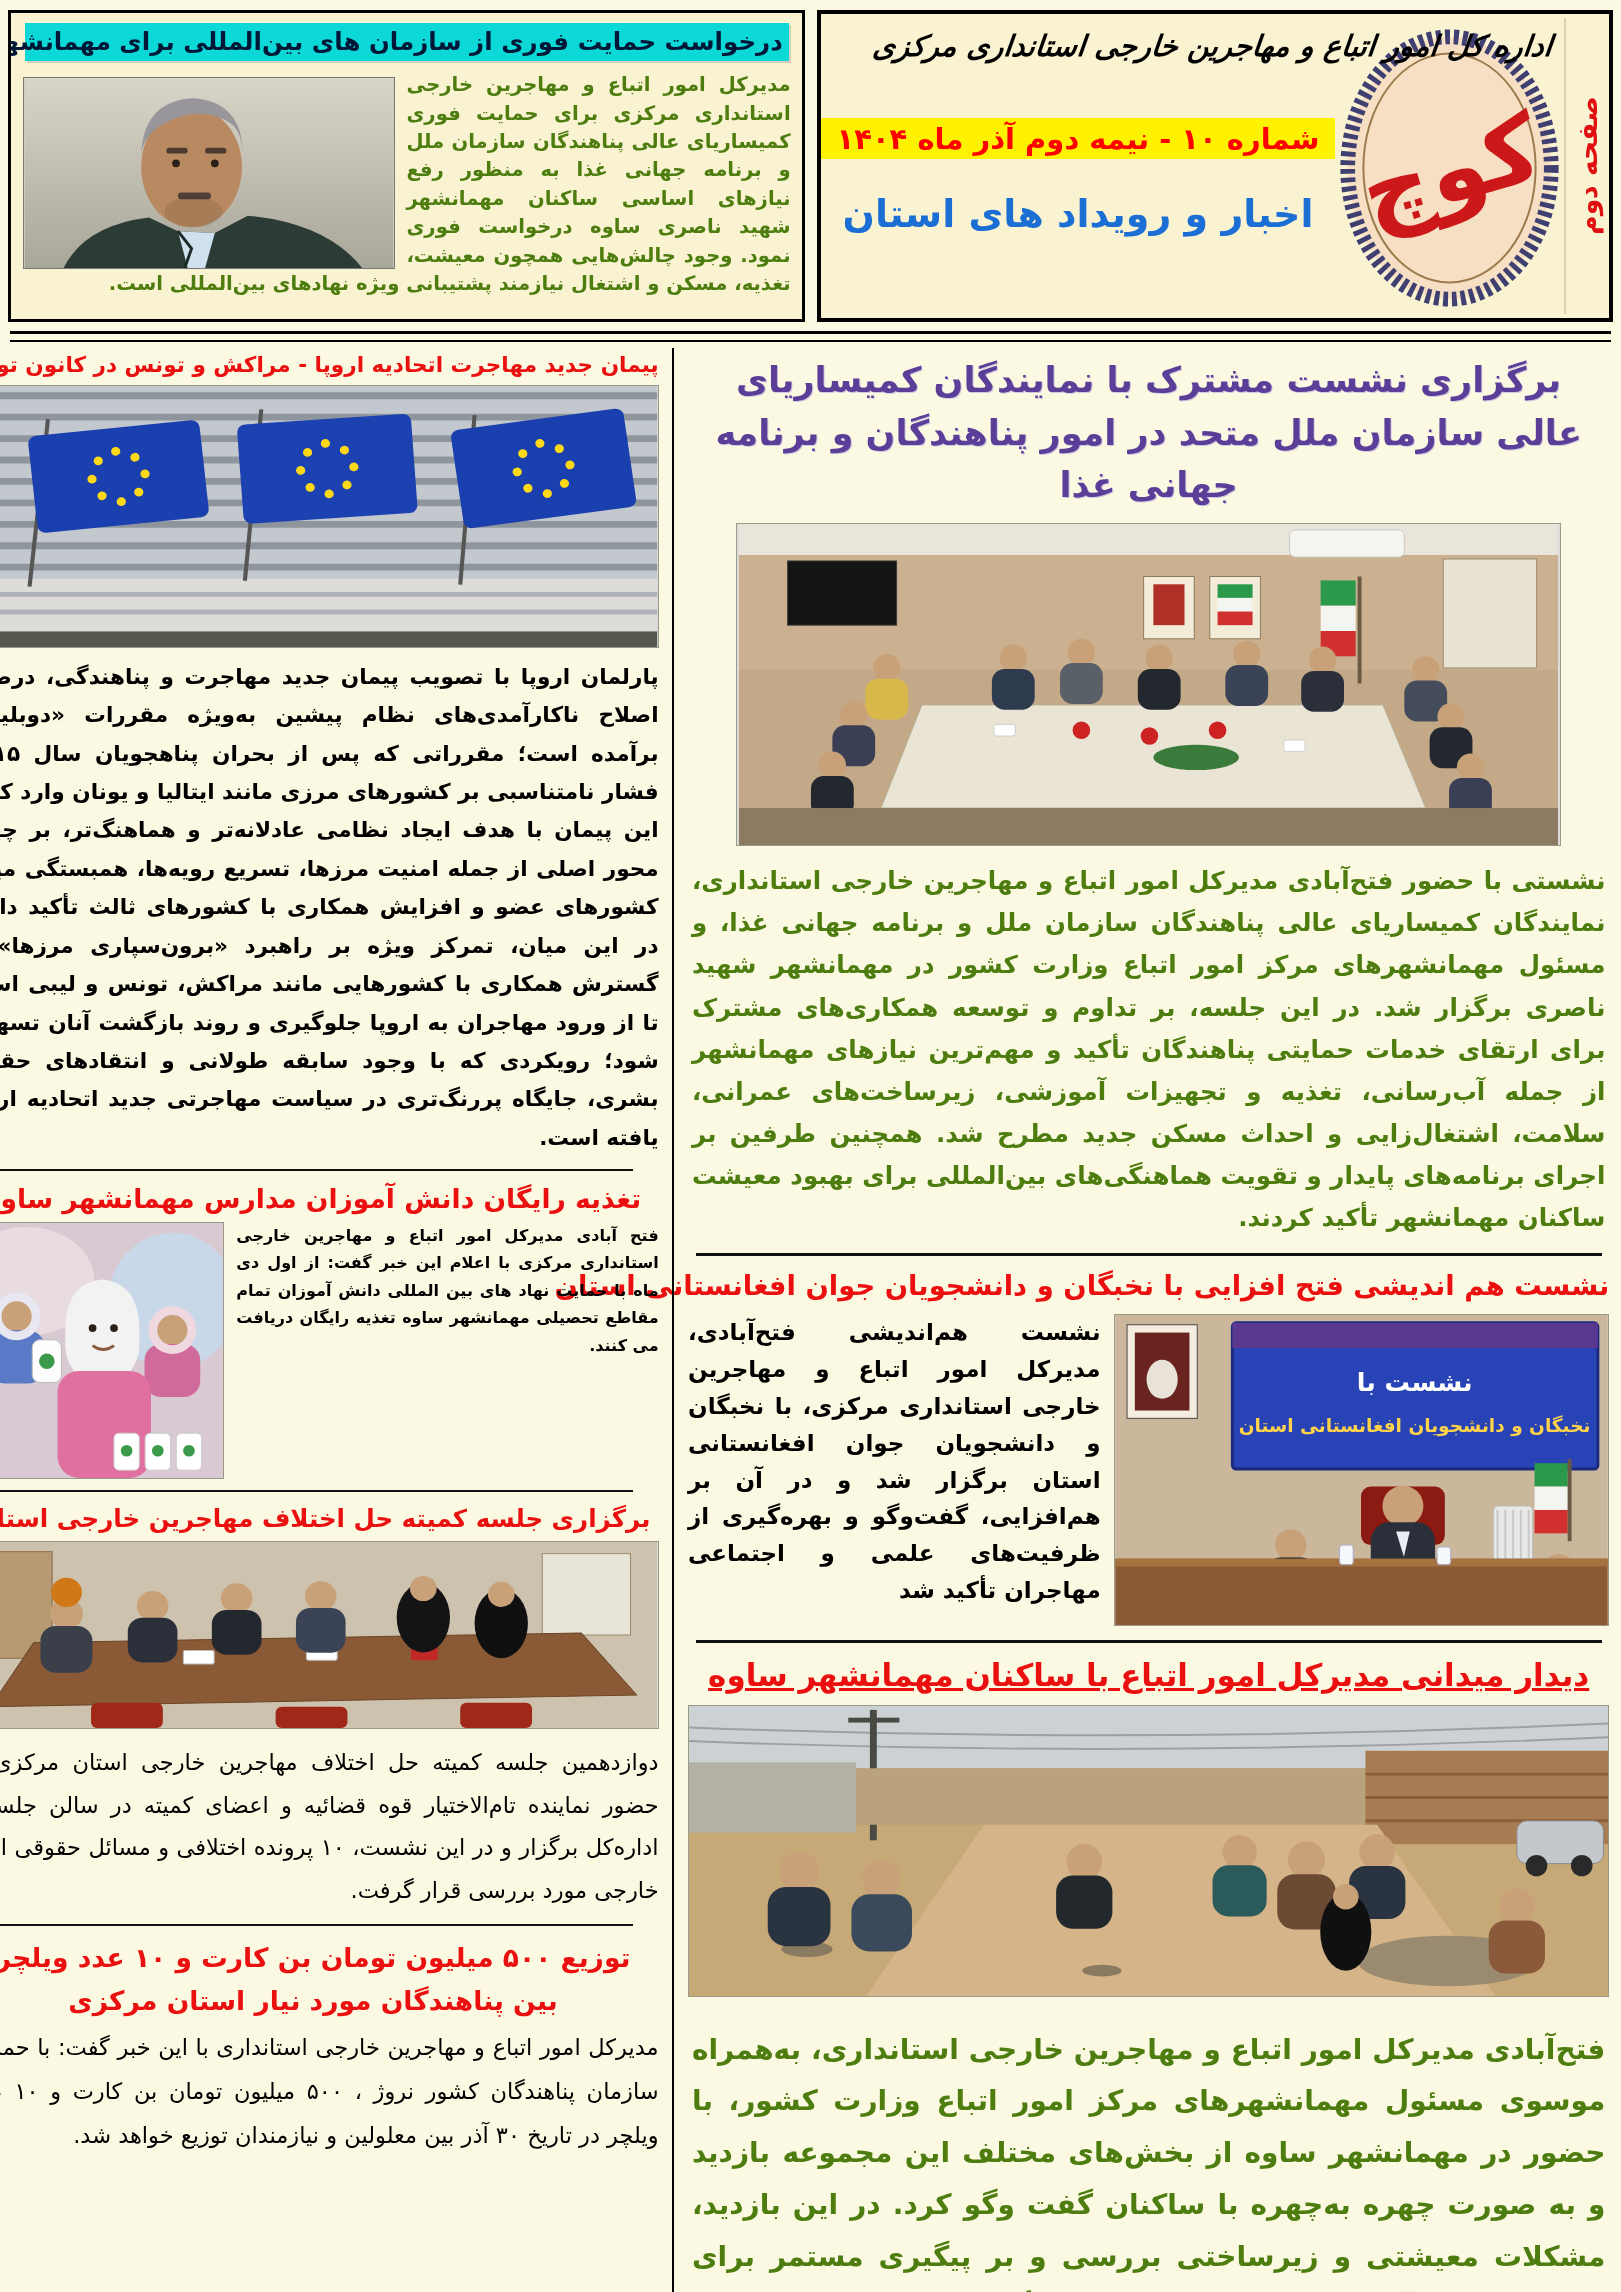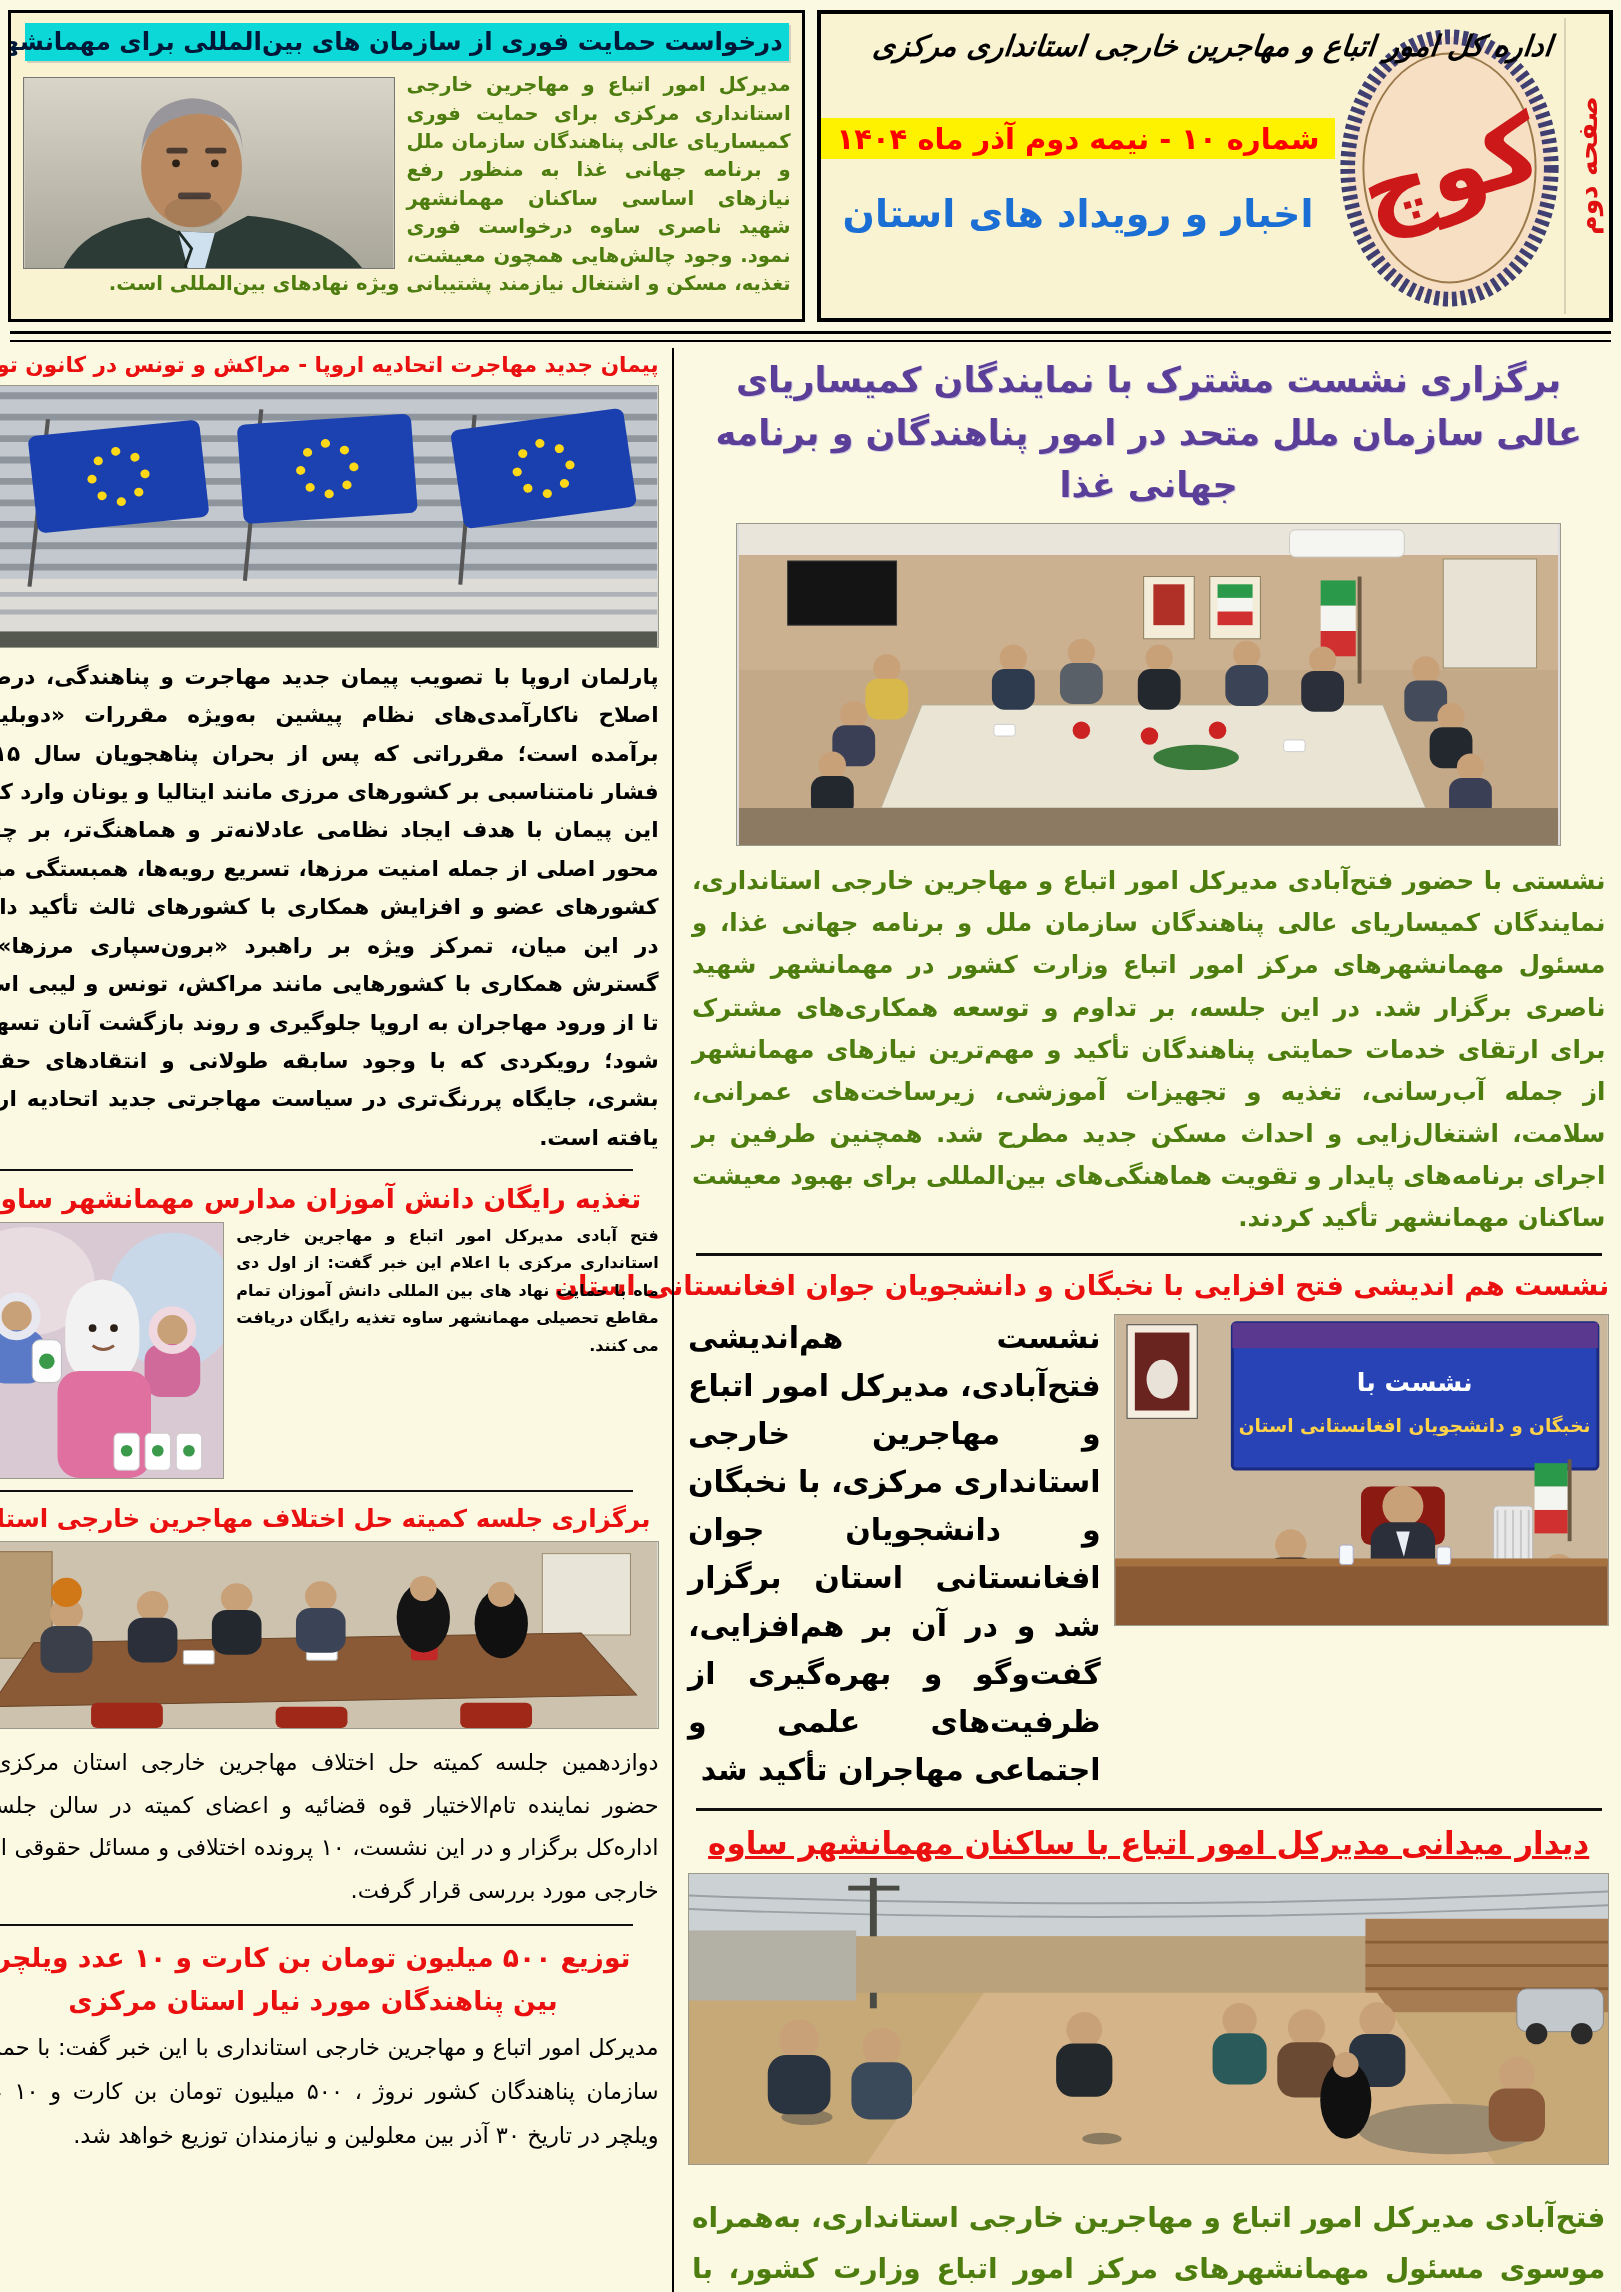--- a/index.html
+++ b/index.html
@@ -54,21 +54,21 @@
 
   .meeting-photo { width:825px; height:323px; margin:2px auto 13.7px; }
   .body-heavy { font-weight:bold; font-size:24.5px; text-align:justify; line-height:1.72; color:#4d7c0f; padding:0 3.9px; }
 
   .rule { border:0; border-top:3.9px solid #101010; margin:13.7px 7.8px; }
   .rule-thin { border:0; border-top:2.9px solid #101010; margin:11.8px 25.5px; }
 
   .h-red.r2 { font-size:27.4px; margin:2px 0 13.7px; }
   .row2 { display:flex; gap:13.7px; align-items:flex-start; }
   .afghan-photo { width:495px; height:312px; flex:none; }
-  .row2 .txt { flex:1; font-weight:bold; font-size:30px; line-height:1.6; text-align:justify; }
+  .row2 .txt { flex:1; font-weight:bold; font-size:23px; line-height:1.6; text-align:justify; }
 
   .h-red.r3 { font-size:31px; margin:7.8px 0 11.8px;text-decoration:underline; }
   .field-photo { width:100%; height:292px; }
   .body-heavy.b3 { font-size:28px; line-height:1.85; margin-top:27px; }
 
   .h-red.l1 { font-size:21.6px; margin:3.9px 0 7.8px; }
   .eu-photo { width:100%; height:263px; }
   .body-l { font-weight:bold; font-size:21.6px; text-align:justify; line-height:1.78; margin-top:9.8px; }
 
   .h-red.l2 { font-size:26.5px; margin:0 0 7.8px; }

